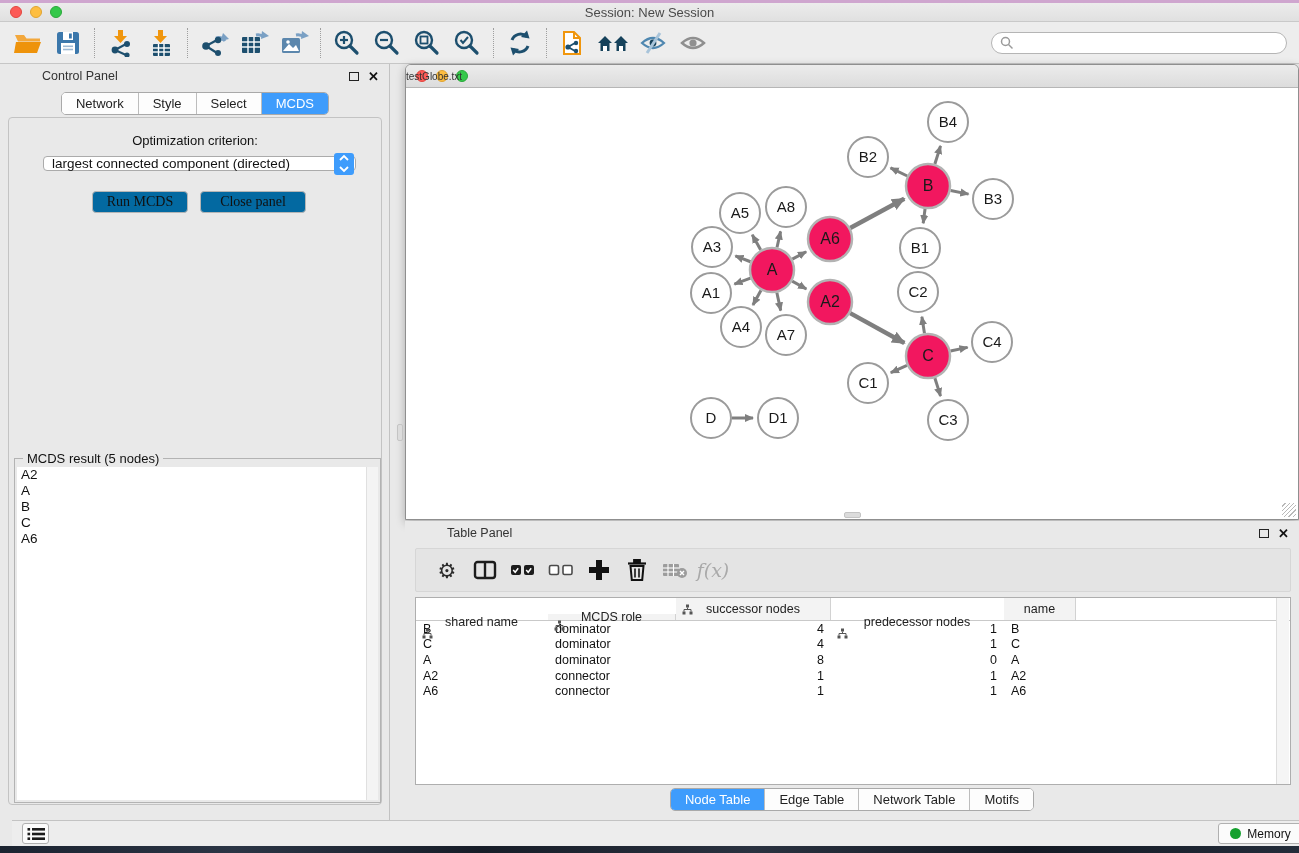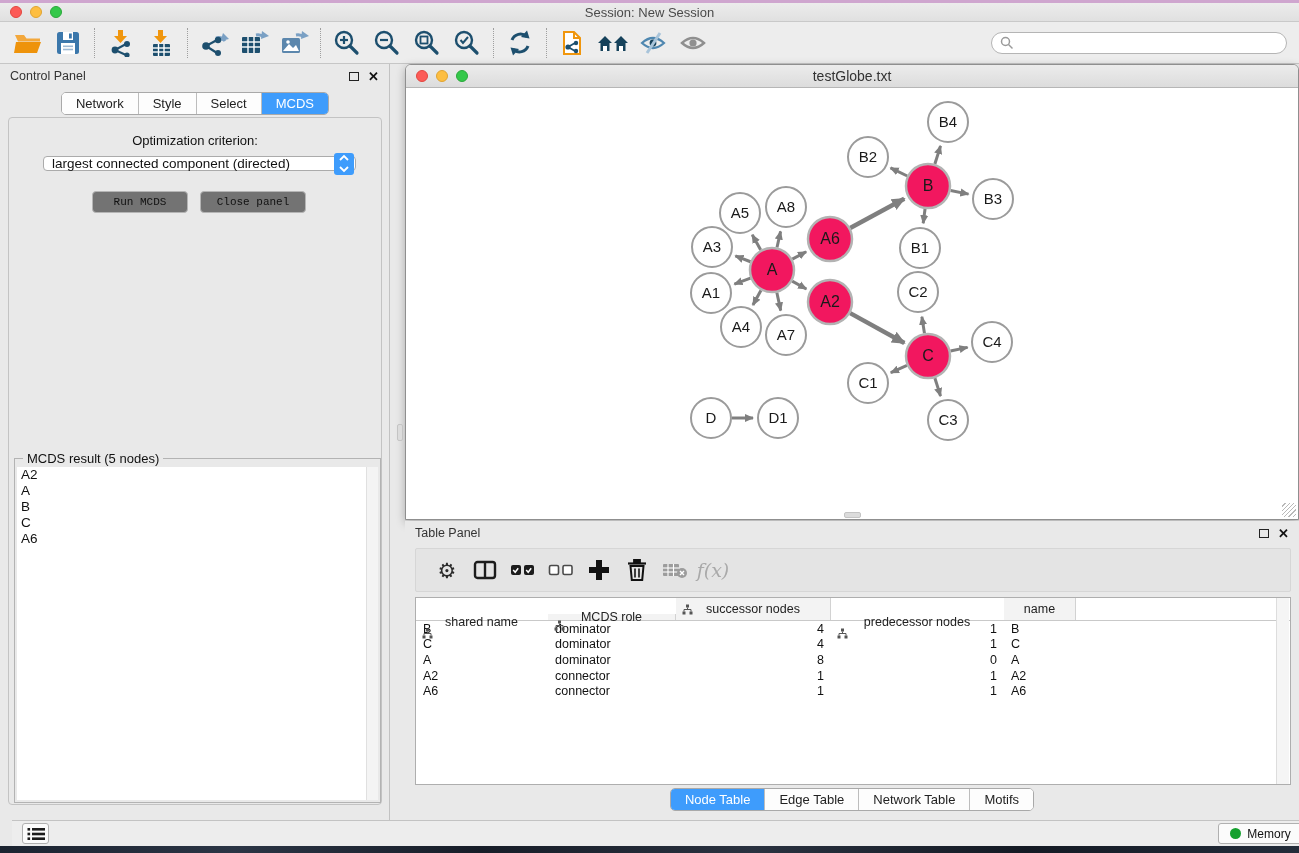--- a/index.html
+++ b/index.html
@@ -22,56 +22,56 @@
   #toolbar { left:0; top:22px; width:1299px; height:42px; background:#ededed;
     border-bottom:1px solid #c6c6c6; display:flex; align-items:center; padding:0 8px; }
   .tbtn { width:40px; height:34px; display:flex; align-items:center; justify-content:center; }
   .tsep { width:1px; height:30px; border-left:1px dotted #9f9f9f; margin:0 6px; }
   #search-wrap { margin-left:auto; margin-right:4px; width:296px; height:22px; background:#fff;
     border:1px solid #b5b5b5; border-radius:11px; display:flex; align-items:center; padding:0 8px; }
   #search-input { border:none; outline:none; flex:1; font-size:12px; background:transparent; font-family:"Liberation Sans",sans-serif; }
 
   
   #control-panel { left:0; top:64px; width:390px; height:756px; background:#e9e9e9; border-right:1px solid #c2c2c2; }
-  .panel-head { height:24px; display:flex; align-items:center; padding:0 10px; }
+  .panel-head { height:24px; display:flex; align-items:center; padding:0 10px;margin-left:32px; }
   .panel-title { font-size:12.5px; color:#333; }
   .panel-head-btns { margin-left:auto; display:flex; gap:9px; align-items:center; }
   .float-btn { width:10px; height:9px; border:1.5px solid #222; display:inline-block; }
   .close-btn { font-size:13px; font-weight:bold; color:#111; line-height:1; }
 
   .seg { display:flex; border:1px solid #a9a9a9; border-radius:5px; overflow:hidden; background:#fff; }
   .seg-tab { font-size:13px; padding:3px 14px; color:#222; border-right:1px solid #bdbdbd; background:#fdfdfd; white-space:nowrap; }
   .seg-tab:last-child { border-right:none; }
   .seg-tab.active { background:#3e9cfc; color:#fff; }
   #control-tabs-row { left:0; top:92px; width:390px; display:flex; justify-content:center; }
 
   #cp-content { left:8px; top:117px; width:374px; height:688px; border:1px solid #c3c3c3; border-radius:4px; }
   #opt-label { left:0; top:133px; width:390px; text-align:center; font-size:13px; color:#111; }
   #criterion-select { left:43px; top:156px; width:313px; height:15px; background:#fff; border:1px solid #ababab;
     border-radius:4px; display:flex; align-items:center; }
   #criterion-value { flex:1; font-size:13.5px; padding-left:8px; color:#111; white-space:nowrap; }
   #criterion-stepper { width:20px; height:22px; background:#3e9cfc; border-radius:3px; margin-right:1px;
     display:flex; flex-direction:column; align-items:center; justify-content:center; gap:1px; }
-  .pbtn { background:#737373; border:1px solid #b5b5b5; border-radius:4px; font-size:11px; color:#111;
-    display:flex; align-items:center; justify-content:center; font-family:Liberation Mono, monospace; }
+  .pbtn { background:#0369a1; border:1px solid #b5b5b5; border-radius:4px; font-size:14px; color:#111;
+    display:flex; align-items:center; justify-content:center; font-family:Liberation Serif, serif; }
   #run-btn { left:92px; top:191px; width:96px; height:22px; }
   #closepanel-btn { left:200px; top:191px; width:106px; height:22px; }
 
   #result-group { left:14px; top:458px; width:367px; height:345px; border:1px solid #b3b3b3; }
   #result-group-title { position:absolute; top:-8px; left:8px; background:#e9e9e9; padding:0 4px; font-size:13px; color:#111; }
   #result-list { position:absolute; left:2px; top:8px; width:351px; height:333px; background:#fff; overflow:hidden; }
   .result-item { font-size:13.5px; color:#111; padding-left:4px; height:16px; line-height:16px; }
   #result-scroll { position:absolute; right:2px; top:8px; width:12px; height:333px; background:#f4f4f4; border-left:1px solid #e0e0e0; }
 
   
   #net-window { left:405px; top:64px; width:894px; height:456px; background:#fff; border:1px solid #8f8f8f;
     border-radius:6px 6px 0 0; box-shadow:0 3px 10px rgba(0,0,0,.28); }
   #net-titlebar { height:23px; background:linear-gradient(#ececec,#dcdcdc); border-bottom:1px solid #b6b6b6;
     border-radius:5px 5px 0 0; display:flex; align-items:center; position:relative; }
-  #net-title { position:absolute; left:0; right:0; text-align:center; font-size:14px; color:#333; }
+  #net-title { position:absolute; left:0; right:0; font-size:10px; color:#333; }
   #net-canvas { position:absolute; left:1px; top:24px; width:890px; height:430px; background:#fff; }
   #resize-grip { position:absolute; right:2px; bottom:2px; width:14px; height:14px;
     background:repeating-linear-gradient(135deg,transparent,transparent 2px,#b9b9b9 2px,#b9b9b9 3px); }
   .split-grip-v { left:397px; top:424px; width:6px; height:17px; background:#dcdcdc; border:1px solid #c4c4c4; border-radius:2px; }
   .split-grip-h { left:844px; top:512px; width:17px; height:6px; background:#dcdcdc; border:1px solid #c4c4c4; border-radius:2px; }
 
   
   #table-panel { left:405px; top:521px; width:894px; height:299px; background:#e9e9e9; }
   #tp-toolbar { position:absolute; left:10px; top:27px; width:876px; height:44px; background:#e4e4e4;
     border:1px solid #d6d6d6; border-radius:2px; display:flex; align-items:center; padding-left:12px; gap:0; }

